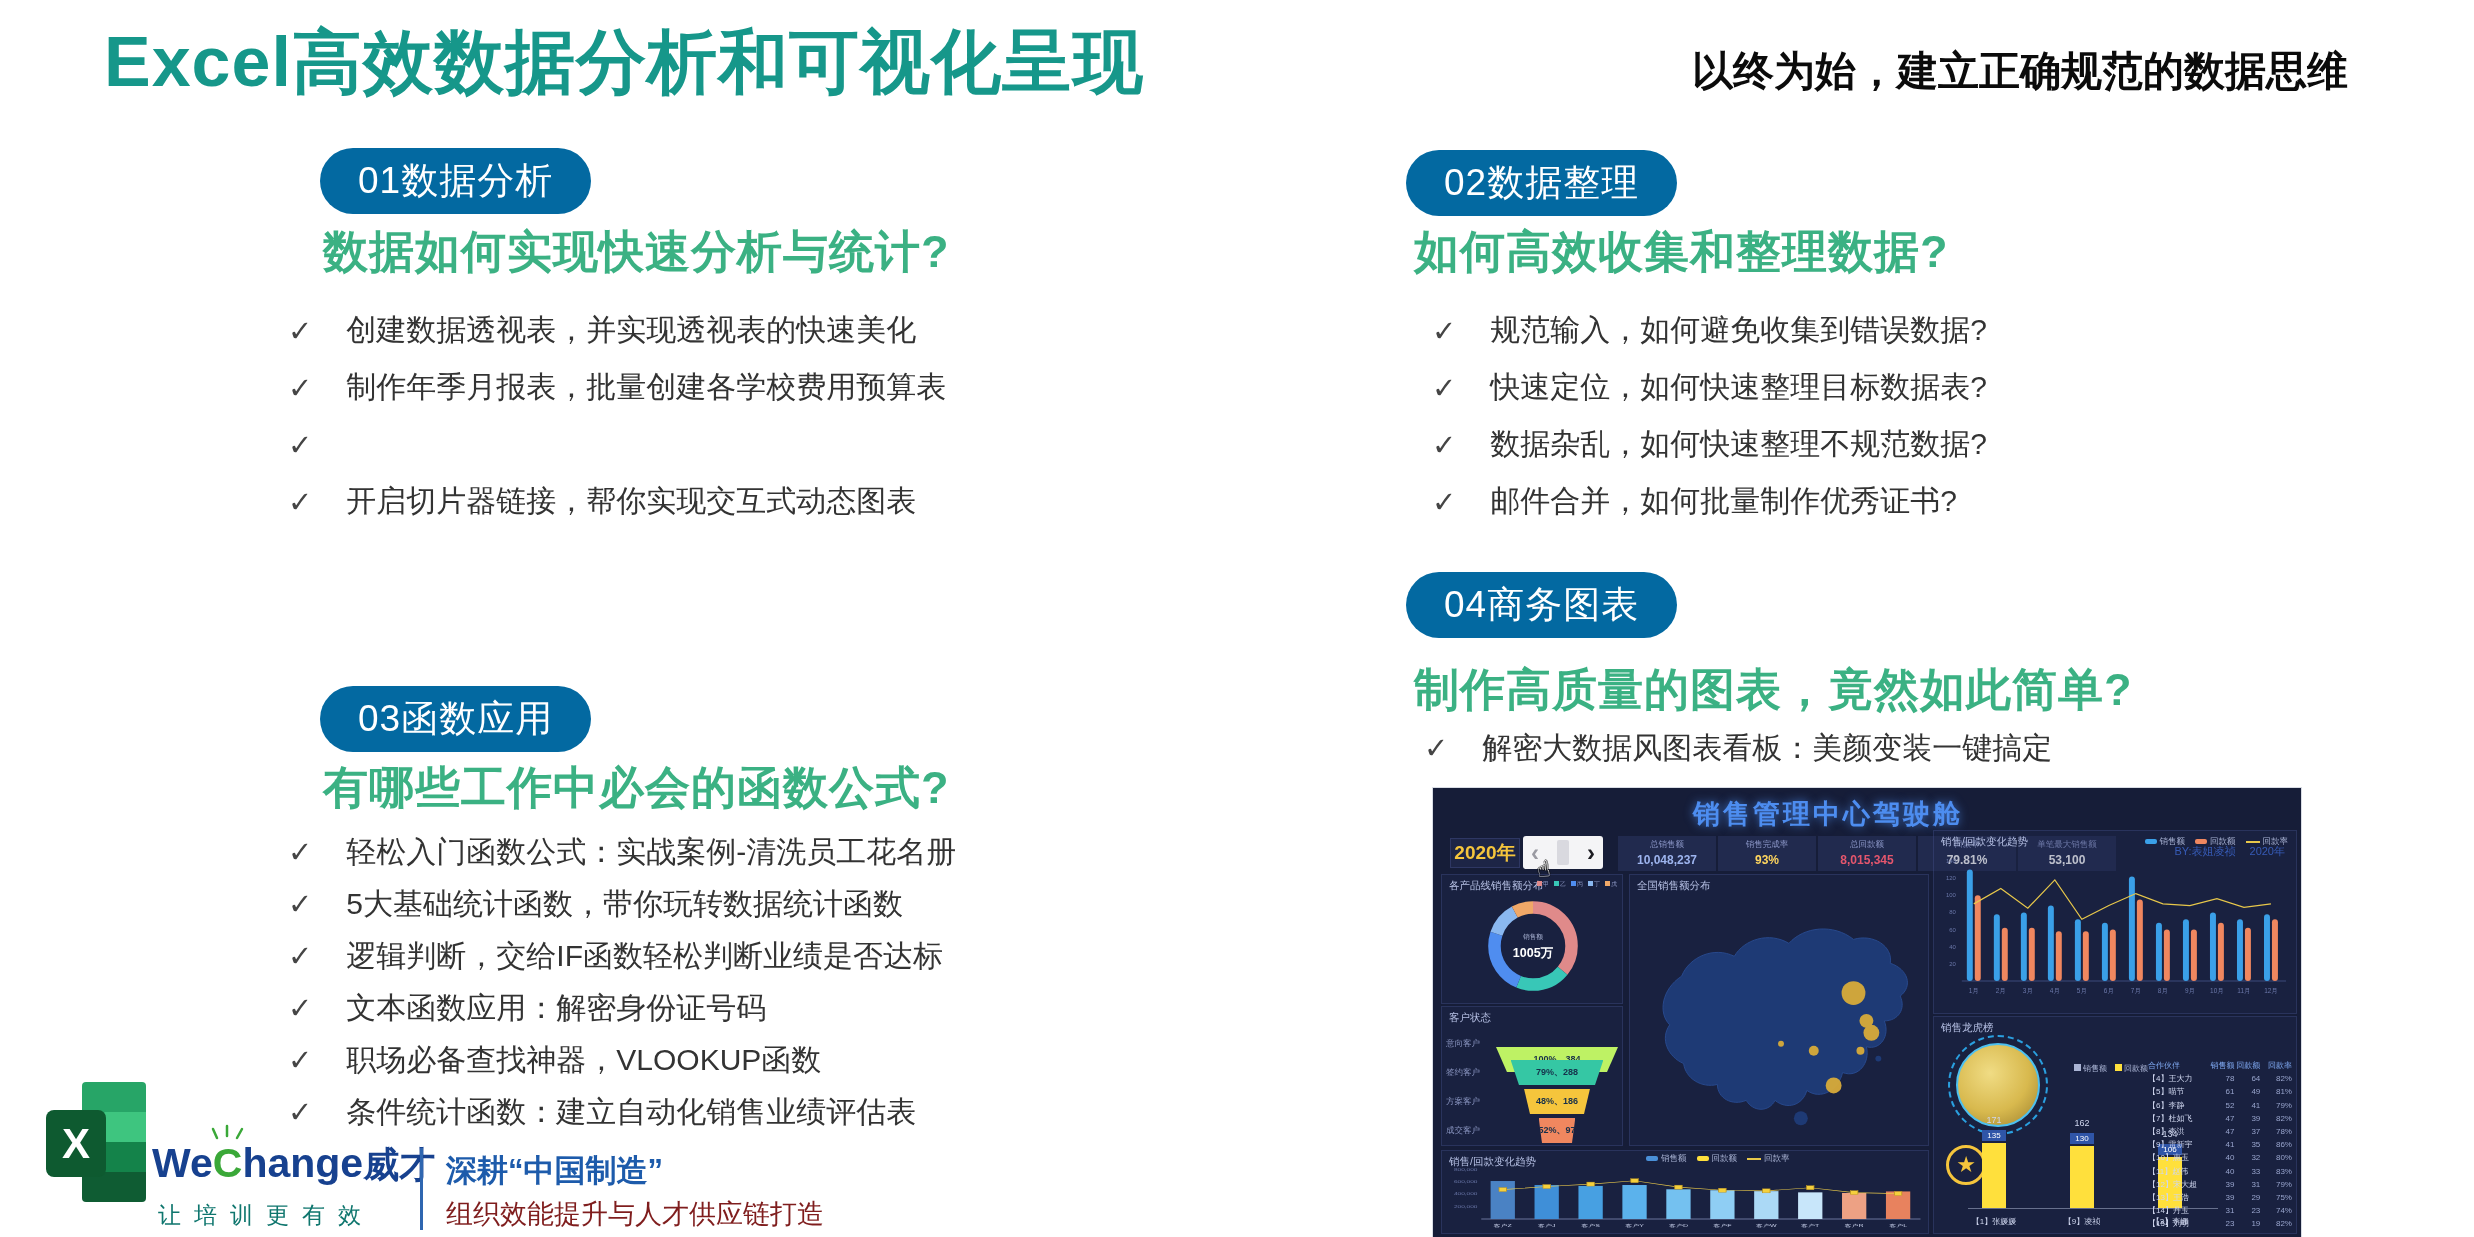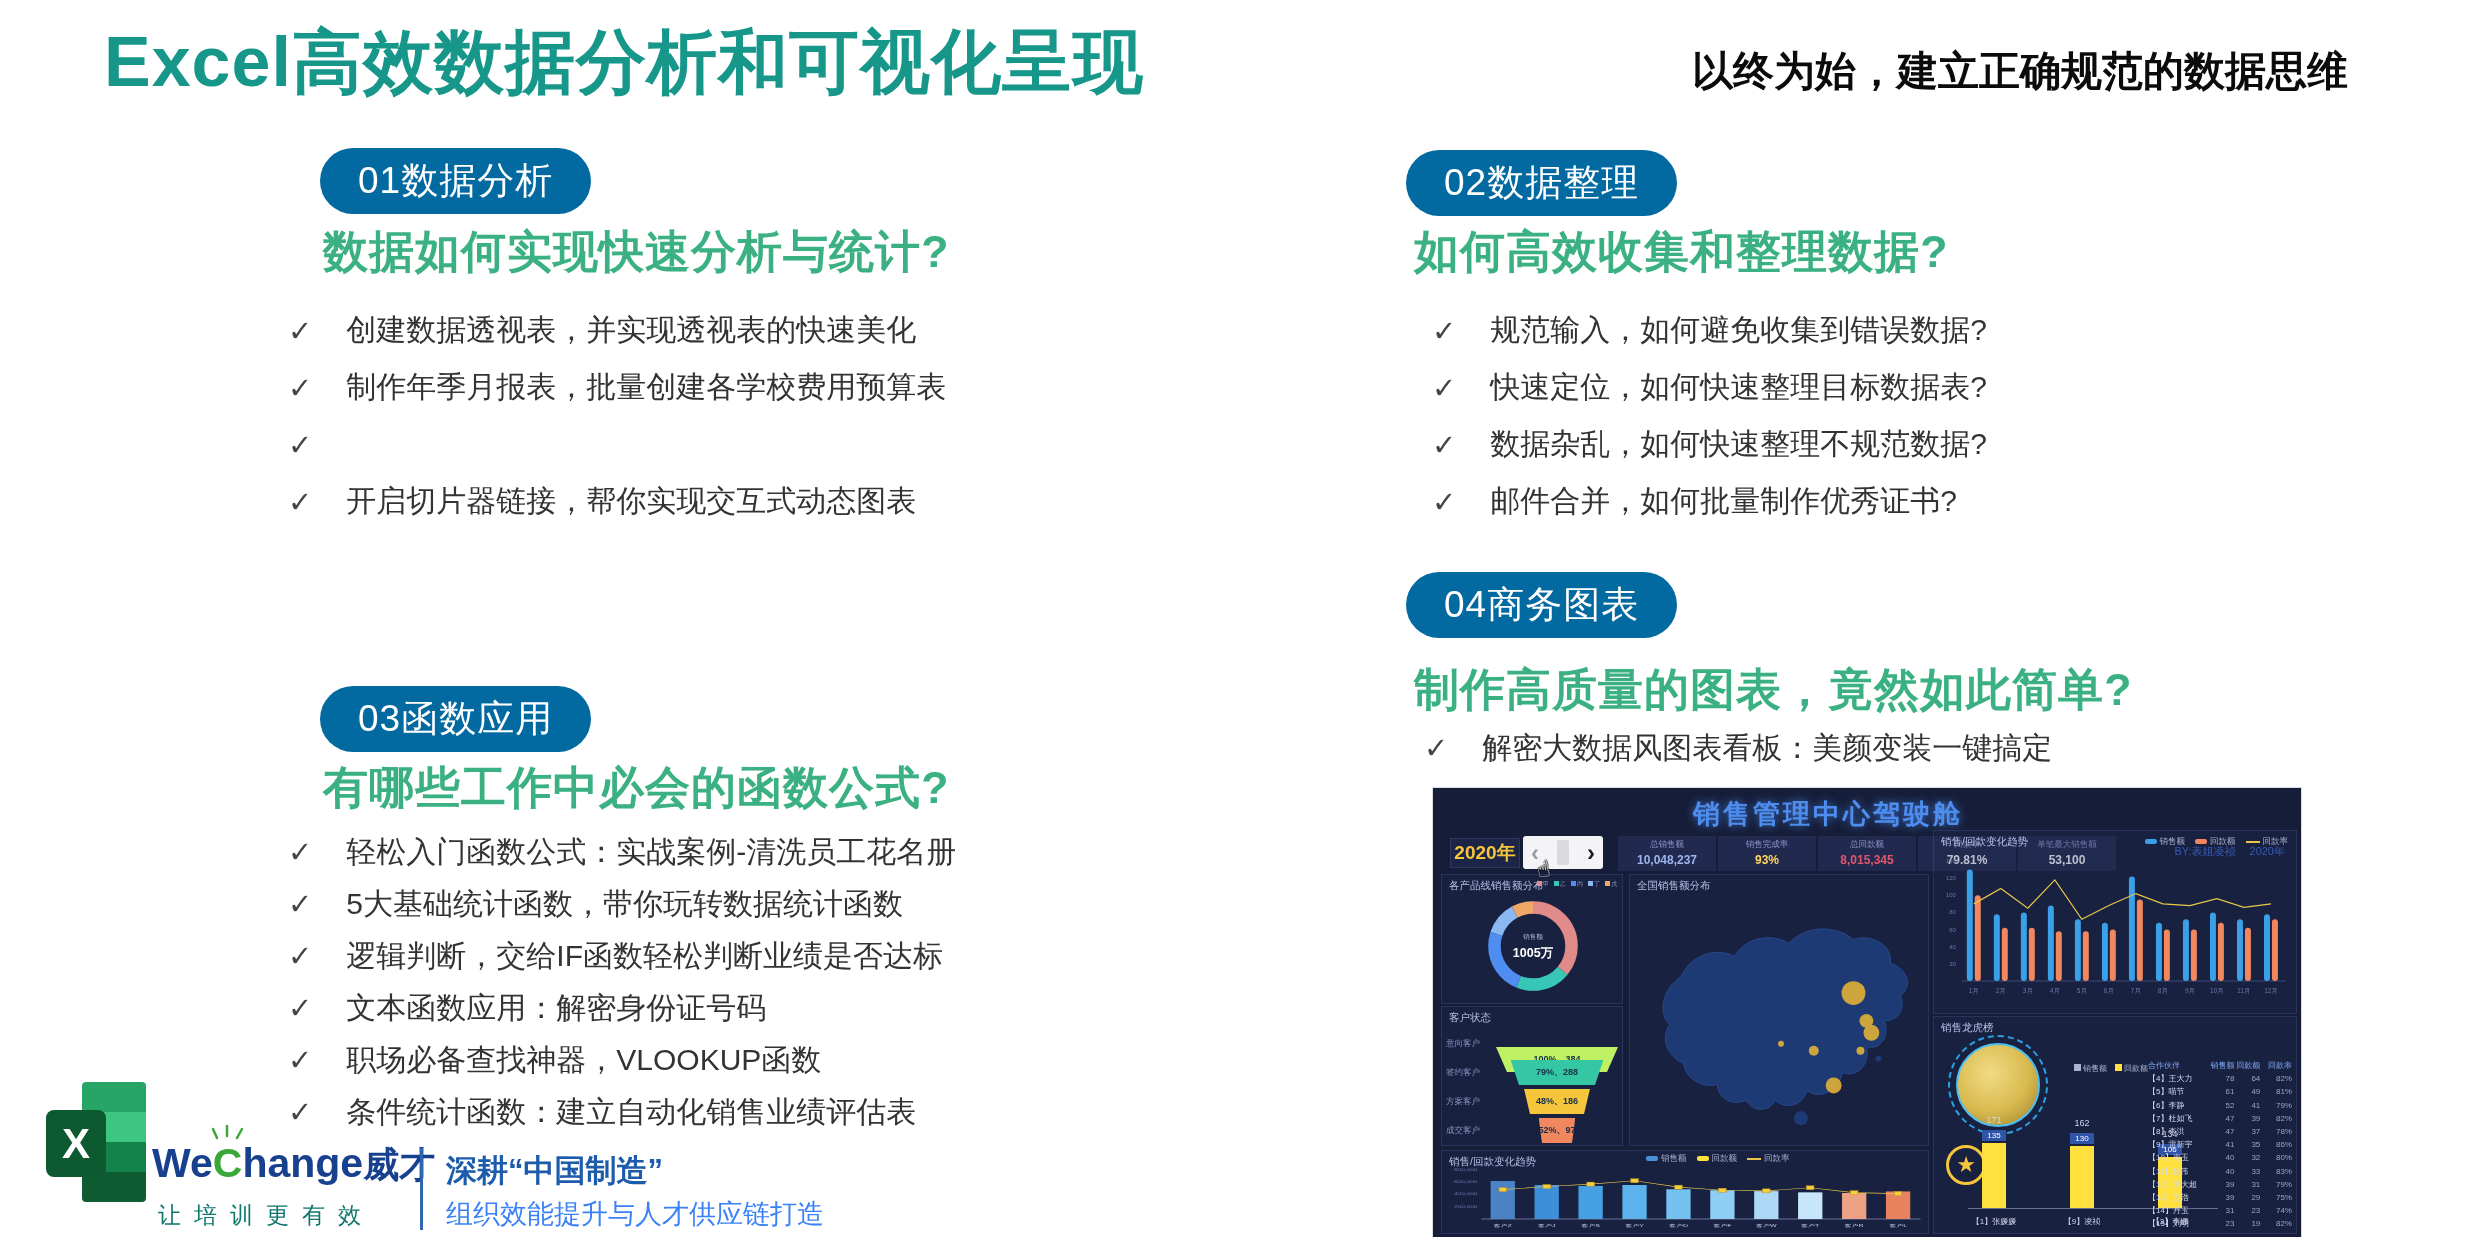--- a/index.html
+++ b/index.html
@@ -35,21 +35,21 @@
   .xl-front{position:absolute;left:0;top:26%;width:60%;height:52%;background:#0e5a30;border-radius:8px;
     display:flex;align-items:center;justify-content:center;color:#fff;font-size:42px;font-weight:800;}
   .wc-logo{position:absolute;left:152px;top:1140px;font-size:41px;font-weight:800;white-space:nowrap;}
   .wc-we,.wc-hange{color:#17418f}
   .wc-c{color:#3aa838;position:relative;}
   .wc-rays{position:absolute;left:-2px;top:-16px;width:34px;height:16px;}
   .wc-cn{color:#17418f;font-size:36px;font-weight:800;}
   .wc-tagline{position:absolute;left:158px;top:1200px;font-size:23px;color:#0f766e;letter-spacing:13px;white-space:nowrap;}
   .wc-divider{position:absolute;left:420px;top:1148px;width:3px;height:82px;background:#2f66b0;}
   .wc-slogan-title{position:absolute;left:446px;top:1150px;font-size:31px;font-weight:800;color:#1d5bab;}
-  .wc-slogan-sub{position:absolute;left:446px;top:1196px;font-size:27px;color:#3b82f6;}
+  .wc-slogan-sub{position:absolute;left:446px;top:1196px;font-size:27px;color:#7f1d1d;}
 
   
   .db{position:absolute;left:1433px;top:788px;width:868px;height:449px;background:#161d38;
     box-shadow:0 0 0 1px #d8dce4;overflow:hidden;color:#aab4d4;}
   .db *{box-sizing:border-box;}
   .db-title{position:absolute;left:45.5%;top:8px;transform:translateX(-50%);font-size:27px;font-weight:800;
     color:#4d8df0;letter-spacing:3px;text-shadow:0 0 10px rgba(77,141,240,.75);white-space:nowrap;}
   .db-by{position:absolute;right:16px;top:56px;font-size:11px;color:#3f6fe0;white-space:nowrap;}
   .db-by span{margin-left:14px;}
   .db-year{position:absolute;left:17px;top:50px;width:70px;height:30px;background:#1d2546;border:1px solid #2e3763;

